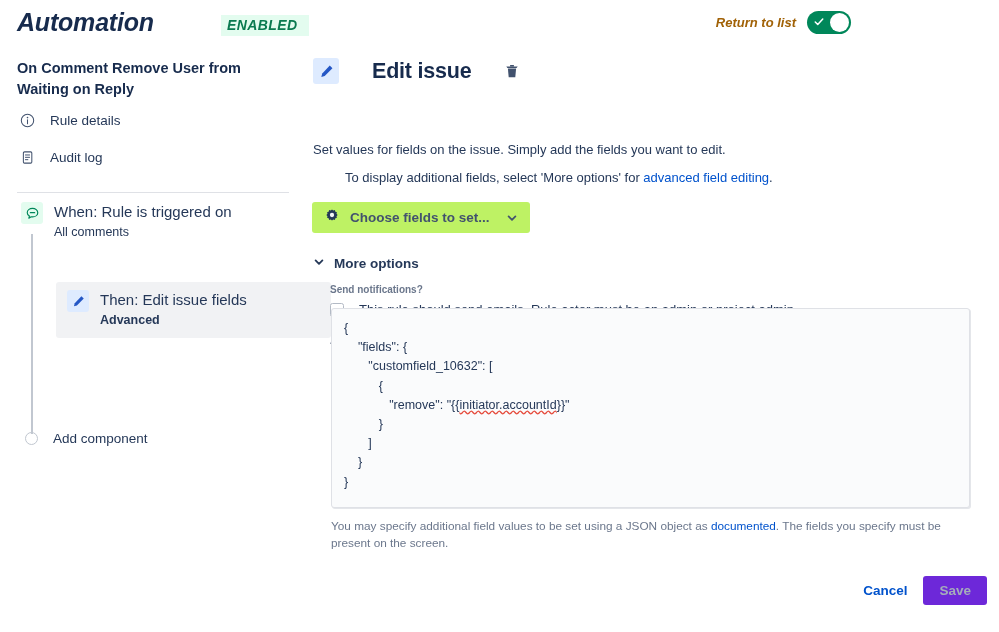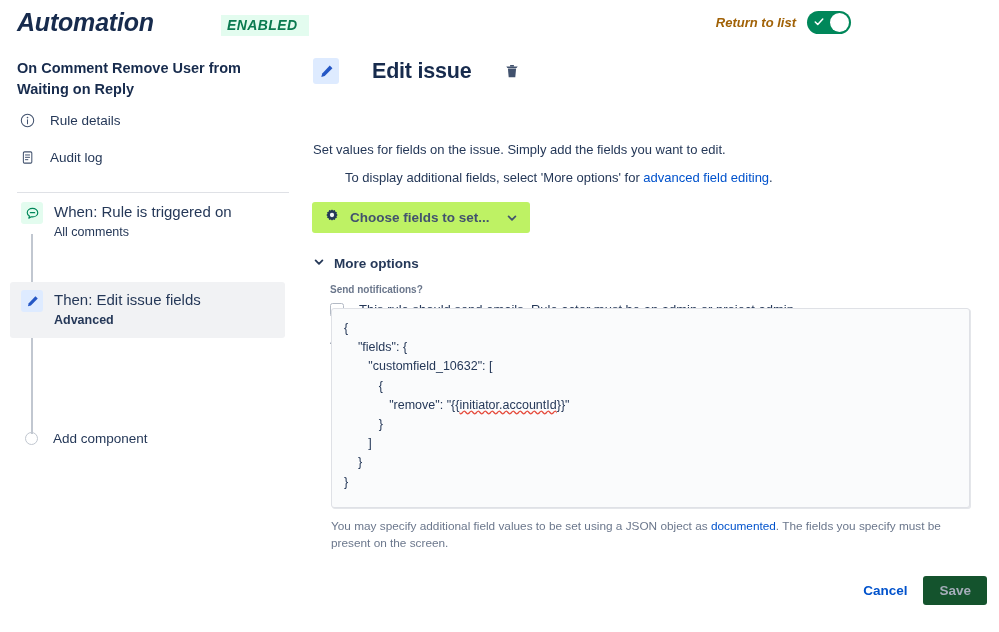--- a/index.html
+++ b/index.html
@@ -328,21 +328,21 @@
     font-weight: bold;
     color: #0052cc;
     cursor: pointer;
     padding: 6px 8px;
   }
   .btn-save {
     margin-left: 8px;
     font-size: 13.5px;
     font-weight: bold;
     color: #a5adba;
-    background: #14532d;
+    background: #6d28d9;
     border: none;
     border-radius: 3px;
     padding: 7px 16px;
     cursor: default;
     font-family: "Liberation Sans", sans-serif;
   }
 </style>
 </head>
 <body>
 
@@ -392,21 +392,21 @@
         <path d="M8 2.6 C4.8 2.6 2.4 4.6 2.4 7.1 C2.4 8.6 3.3 9.9 4.7 10.7 L4.1 13 L6.6 11.5 C7.05 11.57 7.52 11.6 8 11.6 C11.2 11.6 13.6 9.6 13.6 7.1 C13.6 4.6 11.2 2.6 8 2.6 Z" fill="none" stroke="#00875a" stroke-width="1.25" stroke-linejoin="round"></path>
         <path d="M5.7 7.1 H10.3" stroke="#00875a" stroke-width="1.25" stroke-linecap="round"></path>
       </svg>
     </span>
     <span class="txt">
       <div class="t1">When: Rule is triggered on</div>
       <div class="t2">All comments</div>
     </span>
   </div>
 
-  <div class="step selected" style="top:238px;">
+  <div class="step selected" style="top:238px;margin-left:46px;">
     <span class="sq blue">
       <svg width="15" height="15" viewBox="0 0 16 16">
         <path d="M11.1 2.4 L13.6 4.9 L6.3 12.2 L3.1 13.1 L4 9.9 Z" fill="#2457c5"></path>
       </svg>
     </span>
     <span class="txt">
       <div class="t1">Then: Edit issue fields</div>
       <div class="t2 bold">Advanced</div>
     </span>
   </div>

